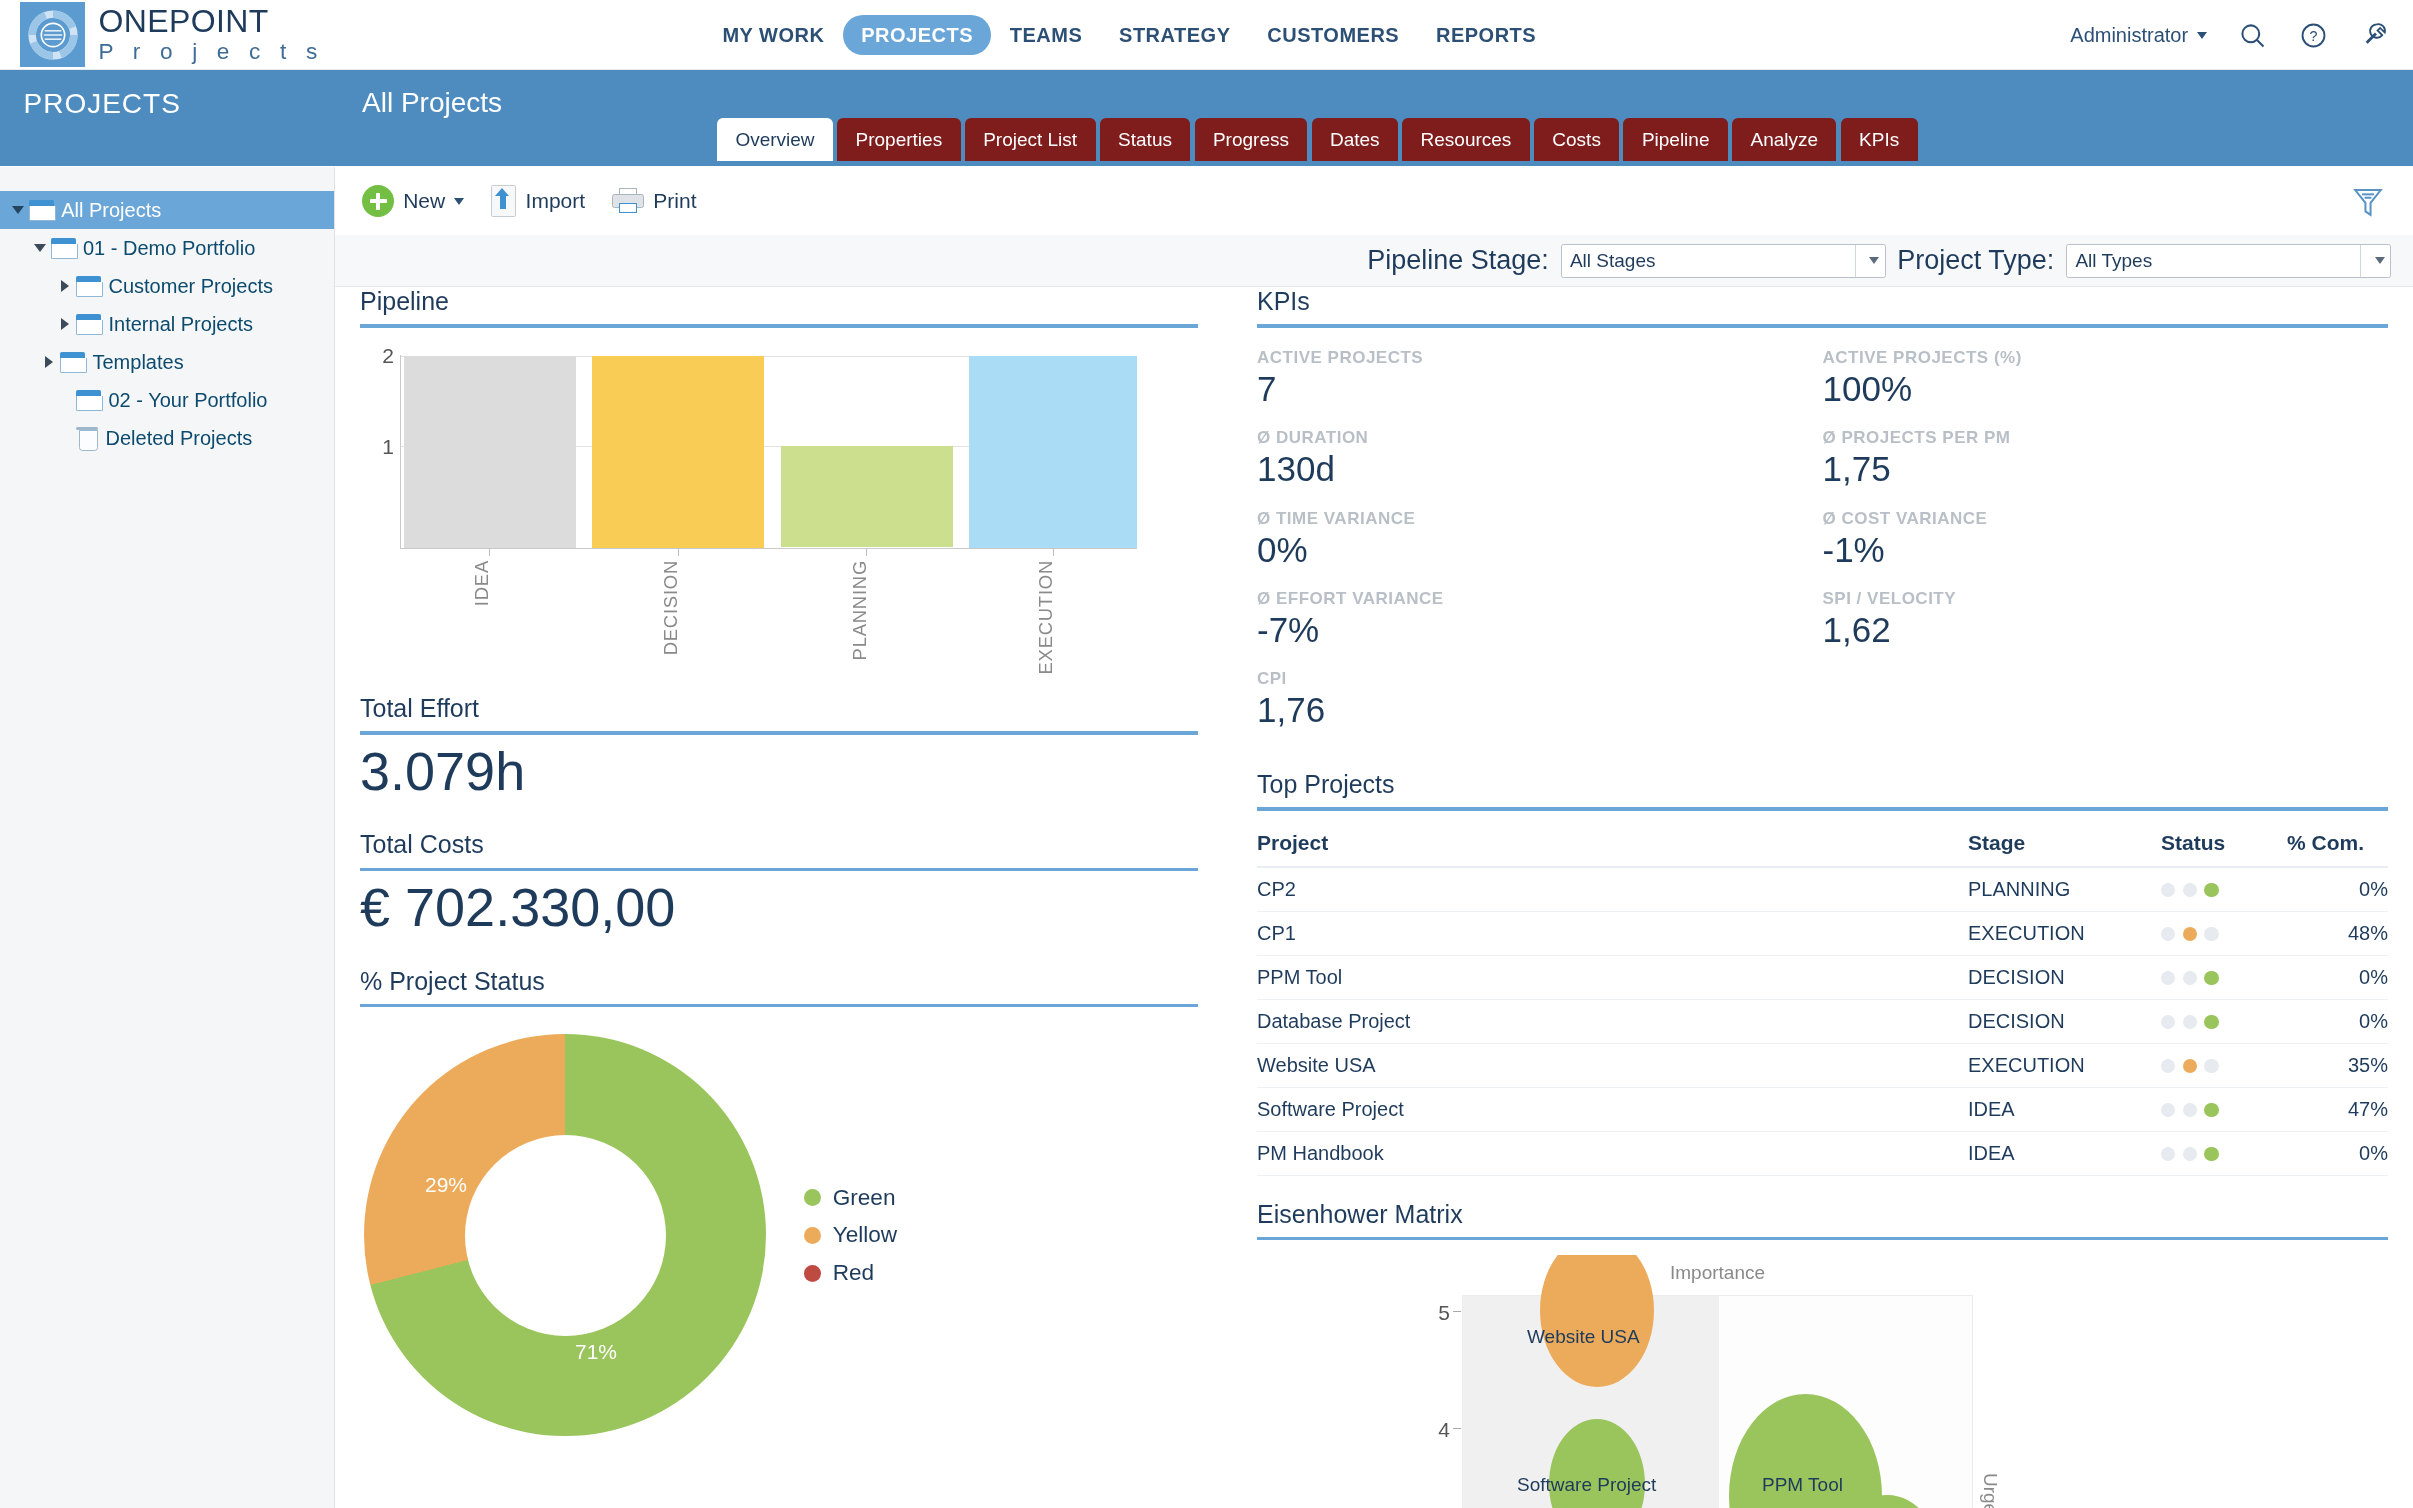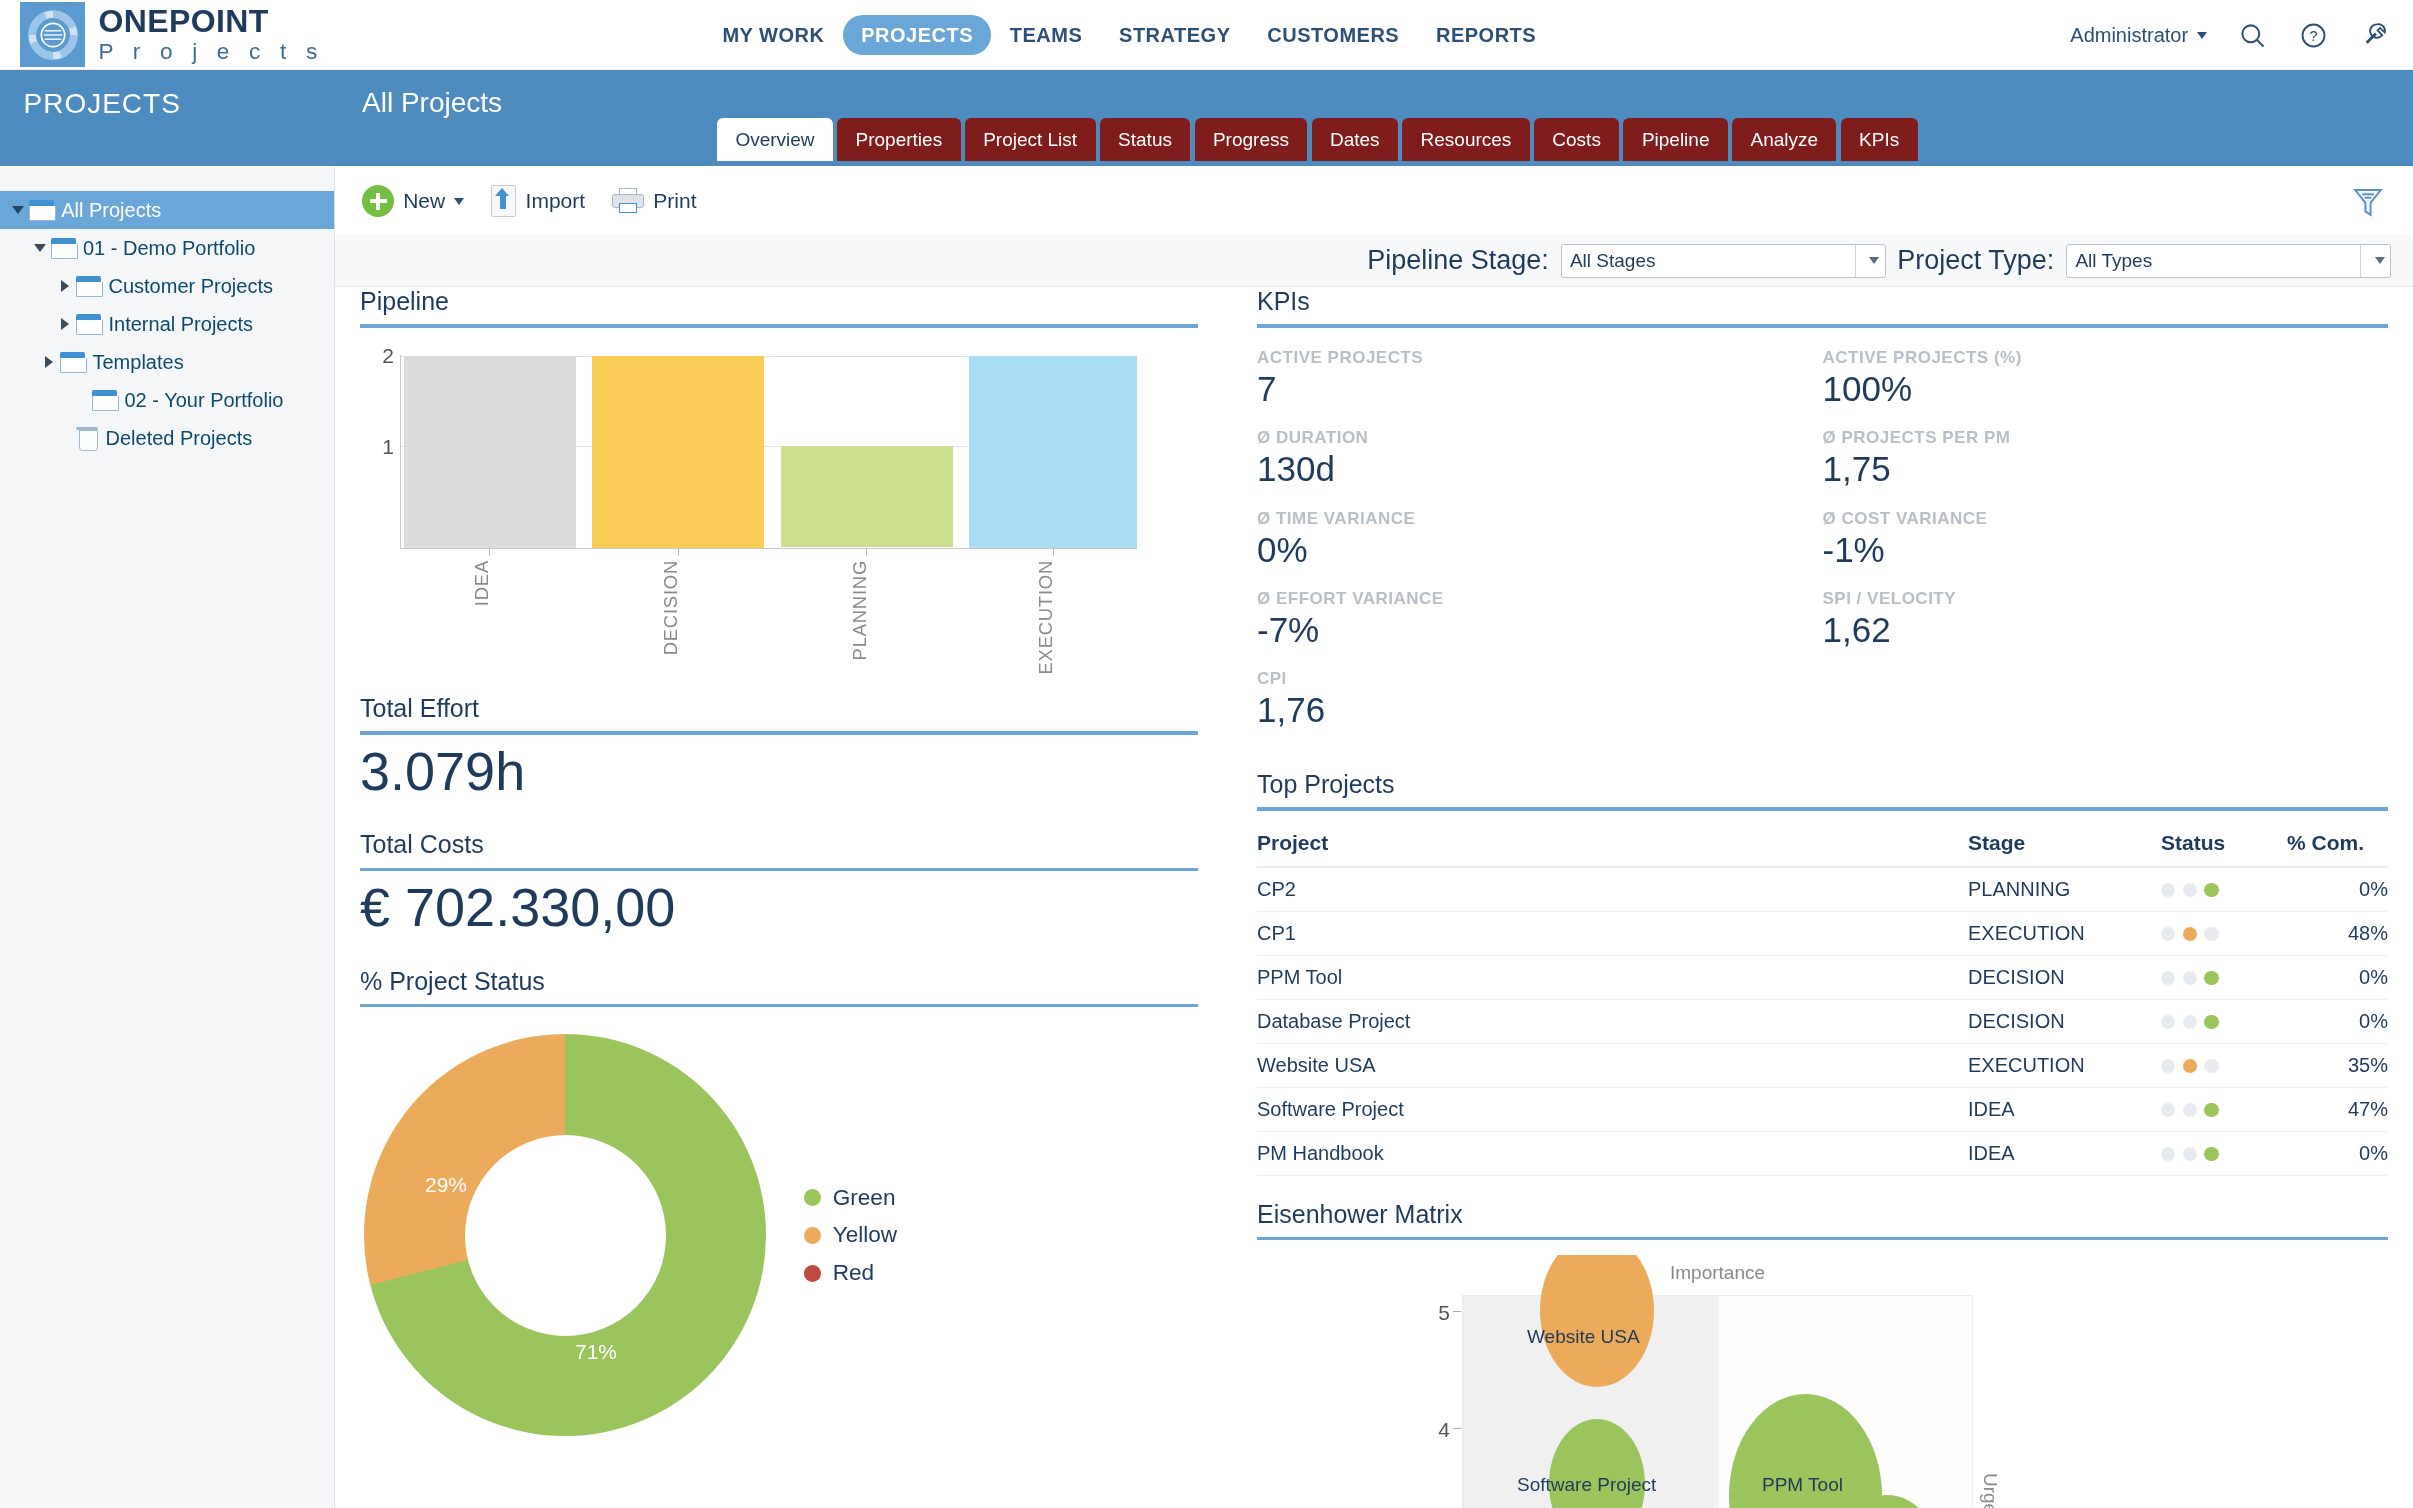--- a/index.html
+++ b/index.html
@@ -17,21 +17,21 @@
     position:absolute; left:0; top:0; width:2413px; height:70px;
     background:#ffffff; border-bottom:0.8px solid #e8eaed;
     display:flex; align-items:center;
   }
   .logo-wrap{ display:flex; align-items:center; margin-left:20px; }
   .logo-mark{
     width:65px; height:65px; background:#5b9bd0; position:relative;
     display:flex; align-items:center; justify-content:center;
   }
   .logo-text{ margin-left:13.4px; line-height:1; }
-  .logo-top{ font-size:32px; font-weight:bold; letter-spacing:0.4px; color:#1f3b5c; }
+  .logo-top{ font-size:32px; font-weight:normal; letter-spacing:0.4px; color:#1f3b5c; }
   .logo-bot{ font-size:22.6px; letter-spacing:6.7px; color:#3f6c96; margin-top:4.2px; }
 
   .mainnav{ position:absolute; left:704px; top:0; height:70px; display:flex; align-items:center; gap:0; }
   .navitem{
     font-size:20px; font-weight:bold; letter-spacing:0.5px; color:#2c4f75;
     padding:8.4px 18.4px; border-radius:20px; cursor:pointer; white-space:nowrap;
   }
   .navitem.active{ background:#6aa6d8; color:#ffffff; }
 
   .topright{ position:absolute; right:25px; top:0; height:70px; display:flex; align-items:center; gap:32px; }
@@ -306,21 +306,21 @@
     </div>
 
     <div class="trow" style="padding-left:38px">
       <span class="twist">
           <i class="tri-rt"></i>
         </span>
       <span class="folder"></span>
       <span>Templates</span>
     </div>
 
-    <div class="trow" style="padding-left:70px">
+    <div class="trow" style="padding-left:54px">
       <span class="twist"></span>
       <span class="folder"></span>
       <span>02 - Your Portfolio</span>
     </div>
 
     <div class="trow" style="padding-left:54px">
       <span class="twist"></span>
       <span class="trash"></span>
       <span>Deleted Projects</span>
     </div>

